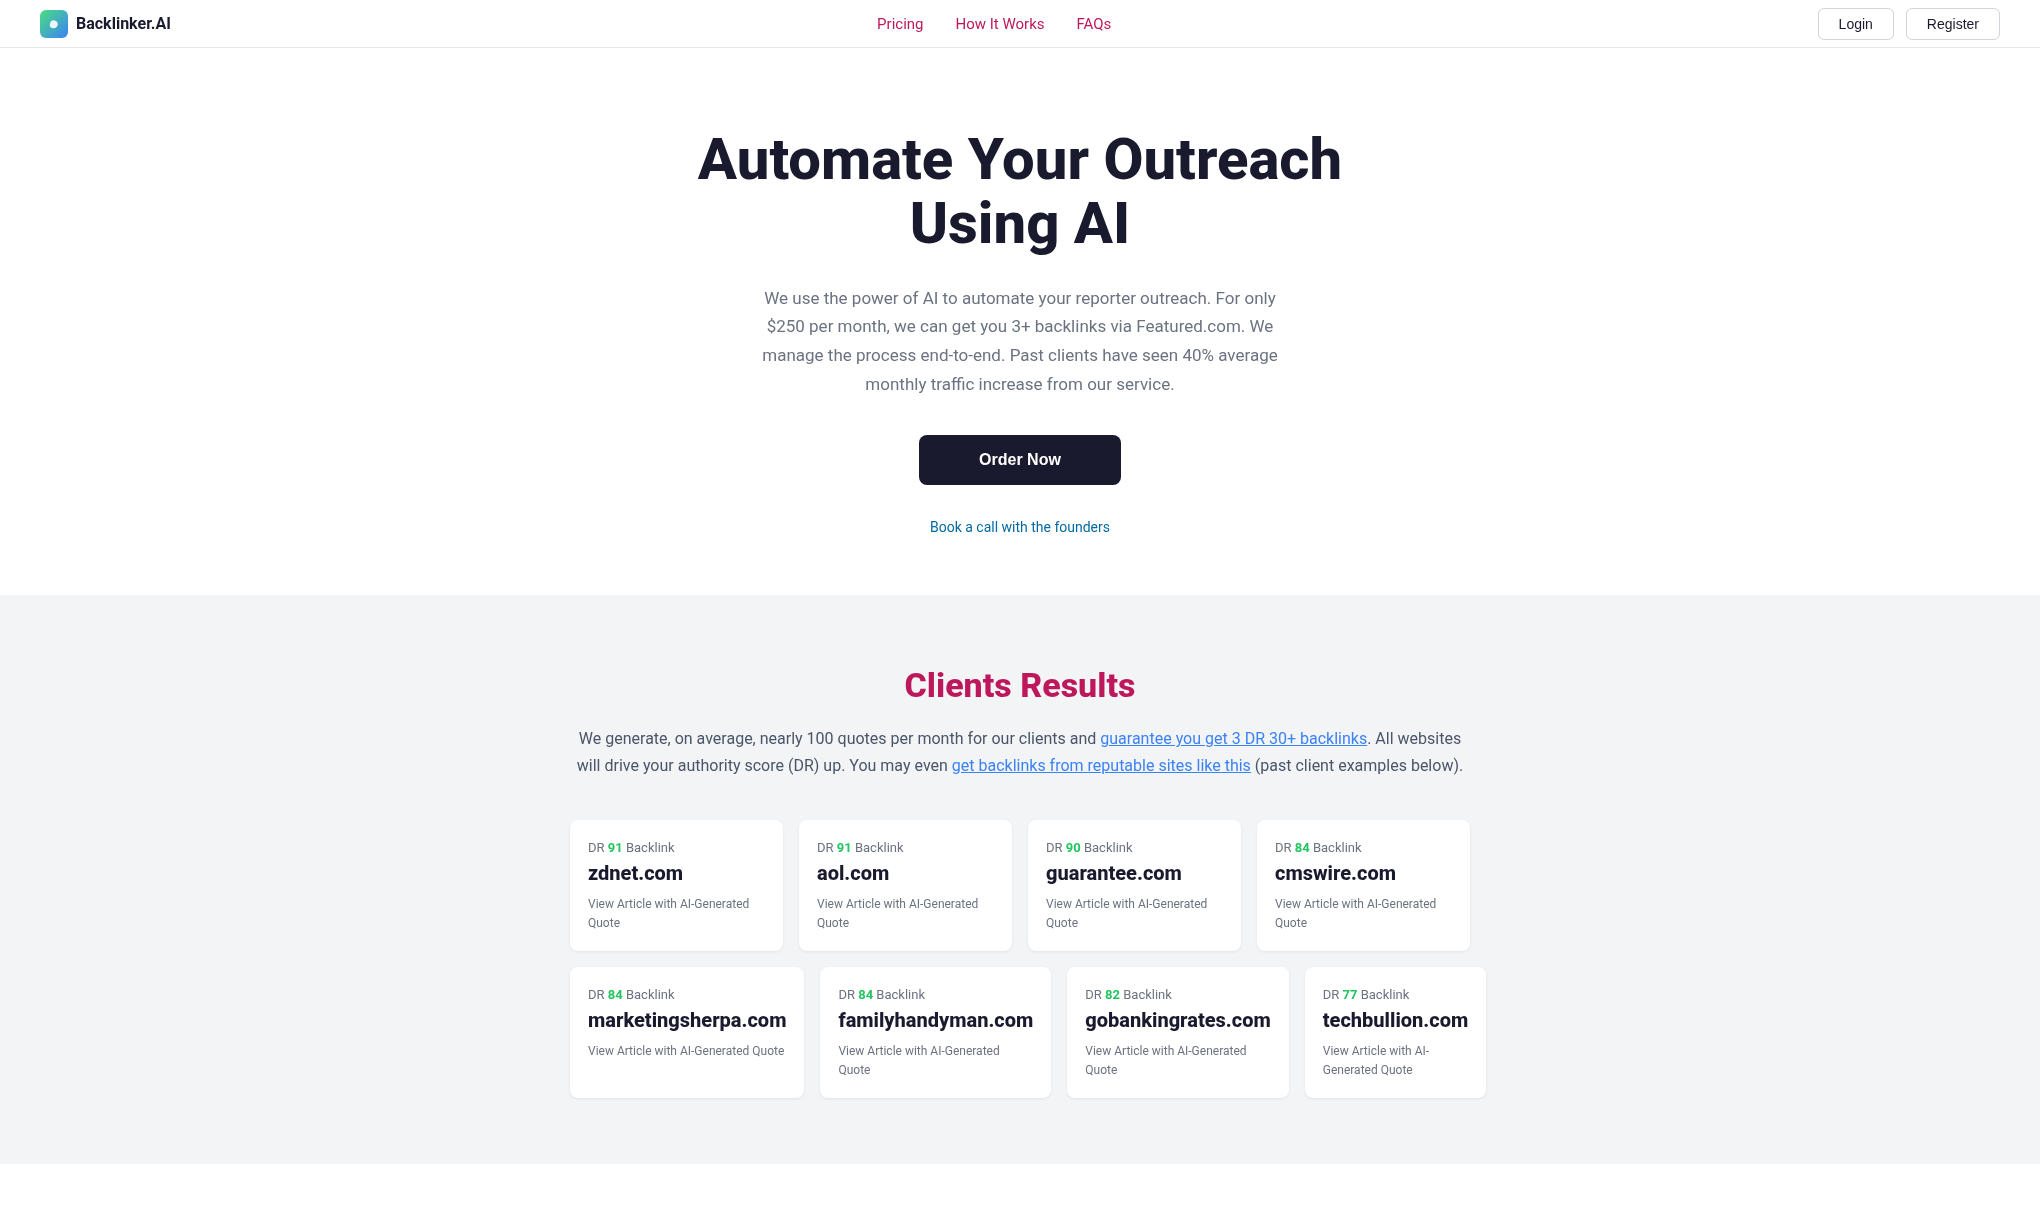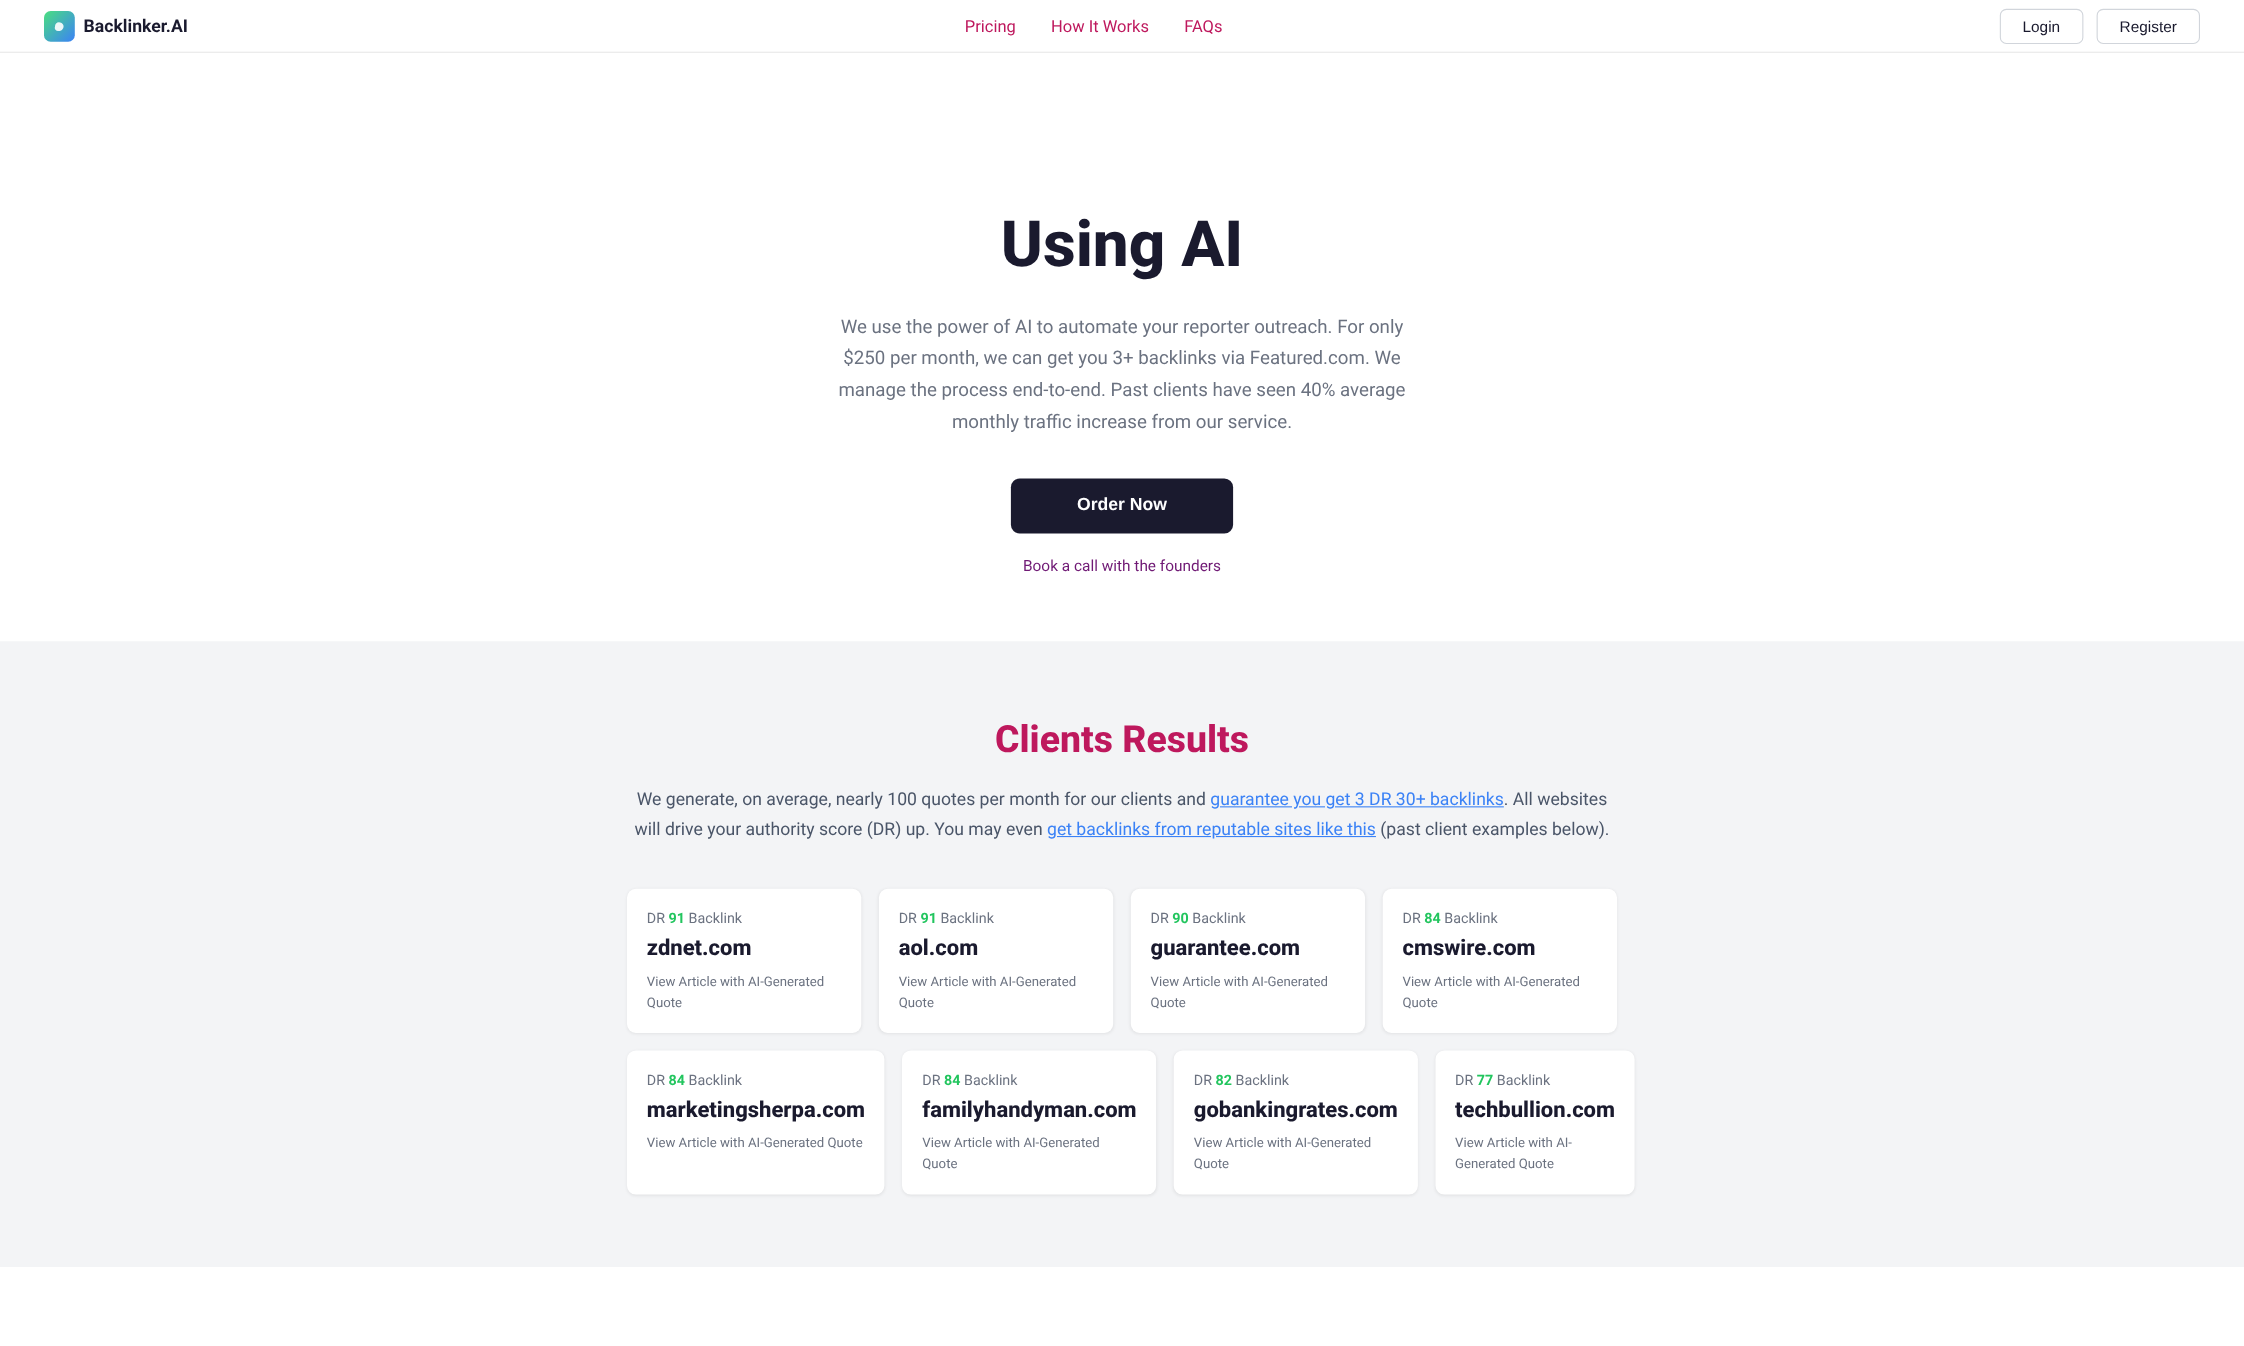--- a/index.html
+++ b/index.html
@@ -45,22 +45,22 @@
       font-size: 17px; color: #6b7280; line-height: 1.7;
       max-width: 520px; margin: 0 auto 36px;
     }
     .btn-order-now {
       display: inline-block; padding: 16px 60px;
       background: #1a1a2e; color: #fff;
       border: none; border-radius: 8px; font-size: 16px;
       font-weight: 600; cursor: pointer; margin-bottom: 18px;
     }
     .hero-book-call {
-      display: block; font-size: 14px; color: #701a75;
-      text-decoration: none; margin-top: 4px; text-align: center;
+      display: block; font-size: 14px; color: #0369a1;
+      text-decoration: none; margin-top: 16px; text-align: center;
     }
 
     
     .clients-section {
       background: #f3f4f6; padding: 70px 40px 50px;
     }
     .clients-inner { max-width: 900px; margin: 0 auto; text-align: center; }
     .clients-title {
       font-size: 34px; font-weight: 800; color: #be185d; margin-bottom: 20px;
     }
@@ -109,21 +109,21 @@
   </div>
 
   <div class="nav-actions">
     <button class="btn-login">Login</button>
     <button class="btn-register">Register</button>
   </div>
 </nav>
 
 <section class="hero">
   <h1 class="hero-title">
-    <br>
+    <span>Automate Your Outreach</span><br>
     <span>Using AI</span>
   </h1>
   <p class="hero-subtitle">We use the power of AI to automate your reporter outreach. For only $250 per month, we can get you 3+ backlinks via Featured.com. We manage the process end-to-end. Past clients have seen 40% average monthly traffic increase from our service.</p>
   <button class="btn-order-now">Order Now</button>
   <a class="hero-book-call" href="#">Book a call with the founders</a>
 </section>
 
 <section class="clients-section">
   <div class="clients-inner">
     <h2 class="clients-title">Clients Results</h2>

